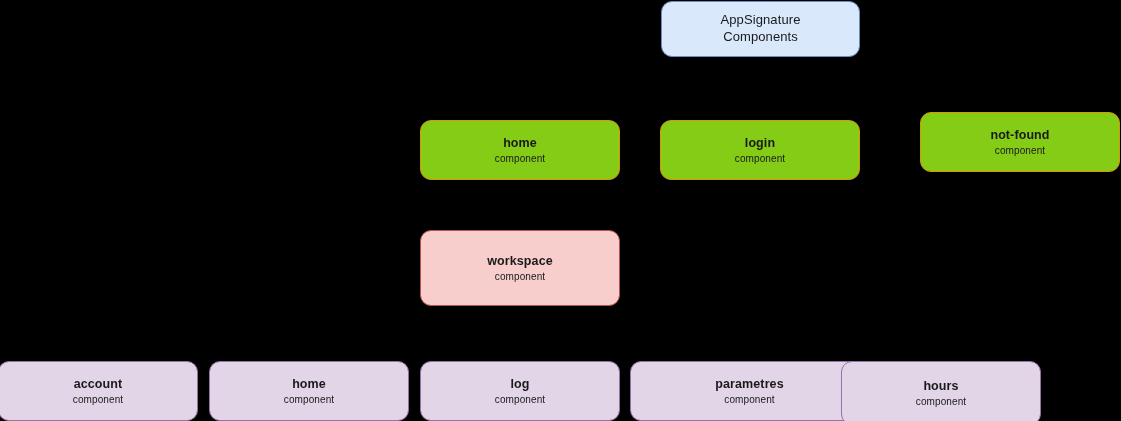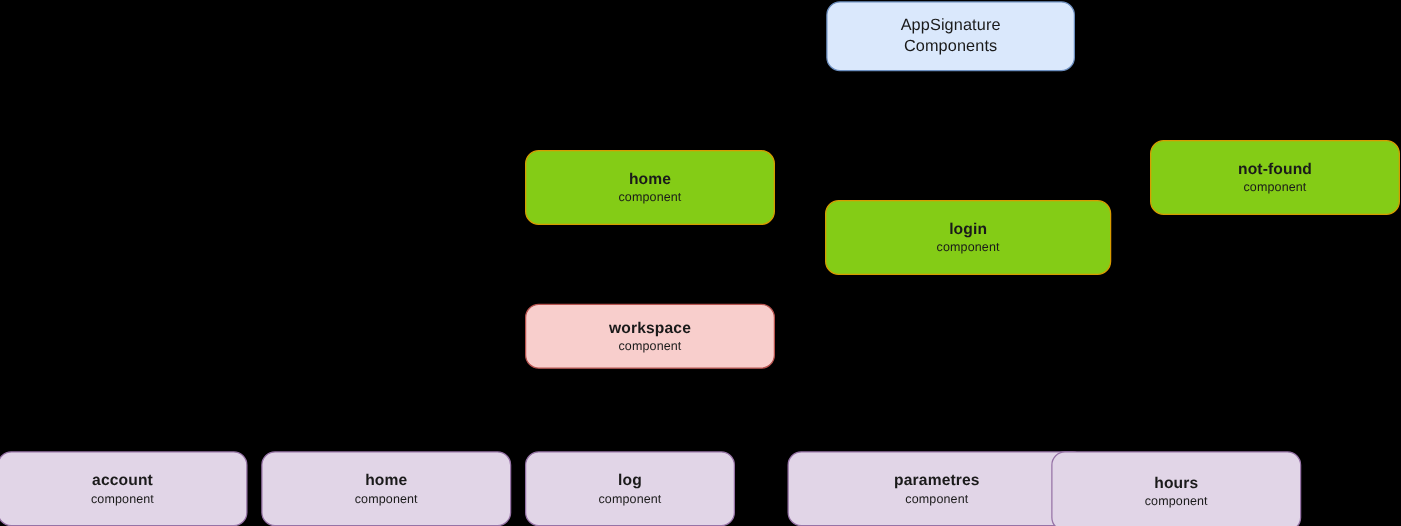--- a/index.html
+++ b/index.html
@@ -58,41 +58,41 @@
 
 <div id="canvas" style="width: 1121px; height: 421px; background: rgb(0, 0, 0);">
     <div class="node blue root" style="left: 661px; top: 1px; width: 199px; height: 56px;">
       <div class="title">AppSignature</div>
       <div class="subtitle">Components</div>
     </div>
     <div class="node orange" style="left: 420px; top: 120px; width: 200px; height: 60px;">
       <div class="title">home</div>
       <div class="subtitle">component</div>
     </div>
-    <div class="node orange" style="left: 660px; top: 120px; width: 229px; height: 60px; margin-top: 40px;">
+    <div class="node orange" style="left: 660px; top: 120px; width: 200px; height: 60px;">
       <div class="title">login</div>
       <div class="subtitle">component</div>
     </div>
     <div class="node orange" style="left: 920px; top: 112px; width: 200px; height: 60px;">
       <div class="title">not-found</div>
       <div class="subtitle">component</div>
     </div>
-    <div class="node pink" style="left: 420px; top: 230px; width: 200px; height: 52px; margin-top: 13px;">
+    <div class="node pink" style="left: 420px; top: 230px; width: 200px; height: 76px;">
       <div class="title">workspace</div>
       <div class="subtitle">component</div>
     </div>
     <div class="node purple" style="left: -2px; top: 361px; width: 200px; height: 60px;">
       <div class="title">account</div>
       <div class="subtitle">component</div>
     </div>
     <div class="node purple" style="left: 209px; top: 361px; width: 200px; height: 60px;">
       <div class="title">home</div>
       <div class="subtitle">component</div>
     </div>
-    <div class="node purple" style="left: 420px; top: 361px; width: 168px; height: 60px;">
+    <div class="node purple" style="left: 420px; top: 361px; width: 200px; height: 60px;">
       <div class="title">log</div>
       <div class="subtitle">component</div>
     </div>
     <div class="node purple" style="left: 630px; top: 361px; width: 239px; height: 60px;">
       <div class="title">parametres</div>
       <div class="subtitle">component</div>
     </div>
     <div class="node purple" style="left: 841px; top: 361px; width: 200px; height: 64px;">
       <div class="title">hours</div>
       <div class="subtitle">component</div>

